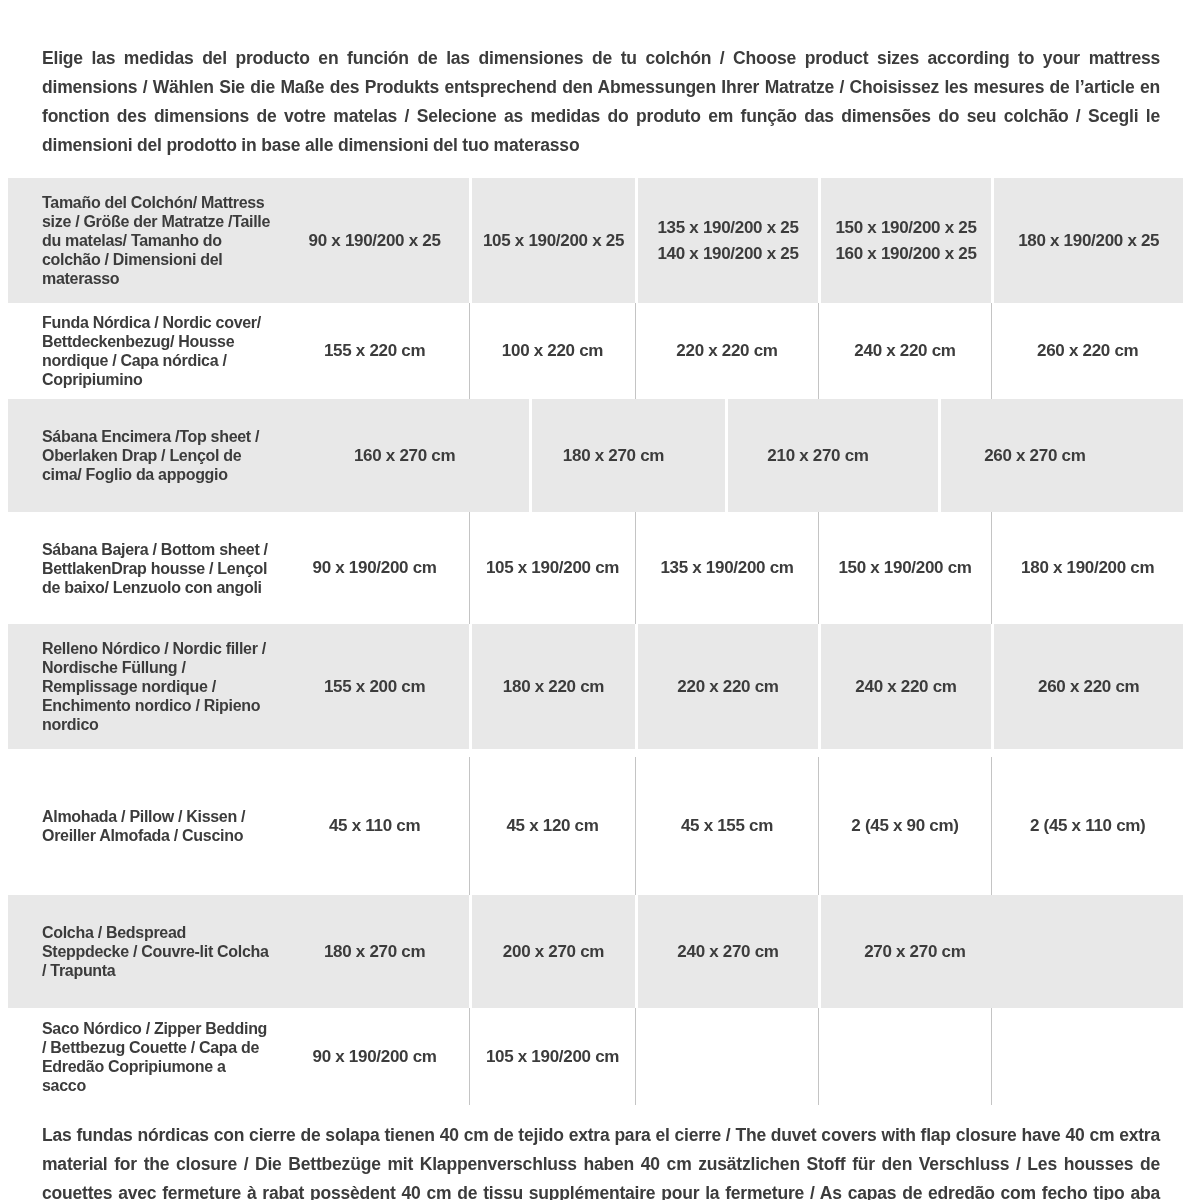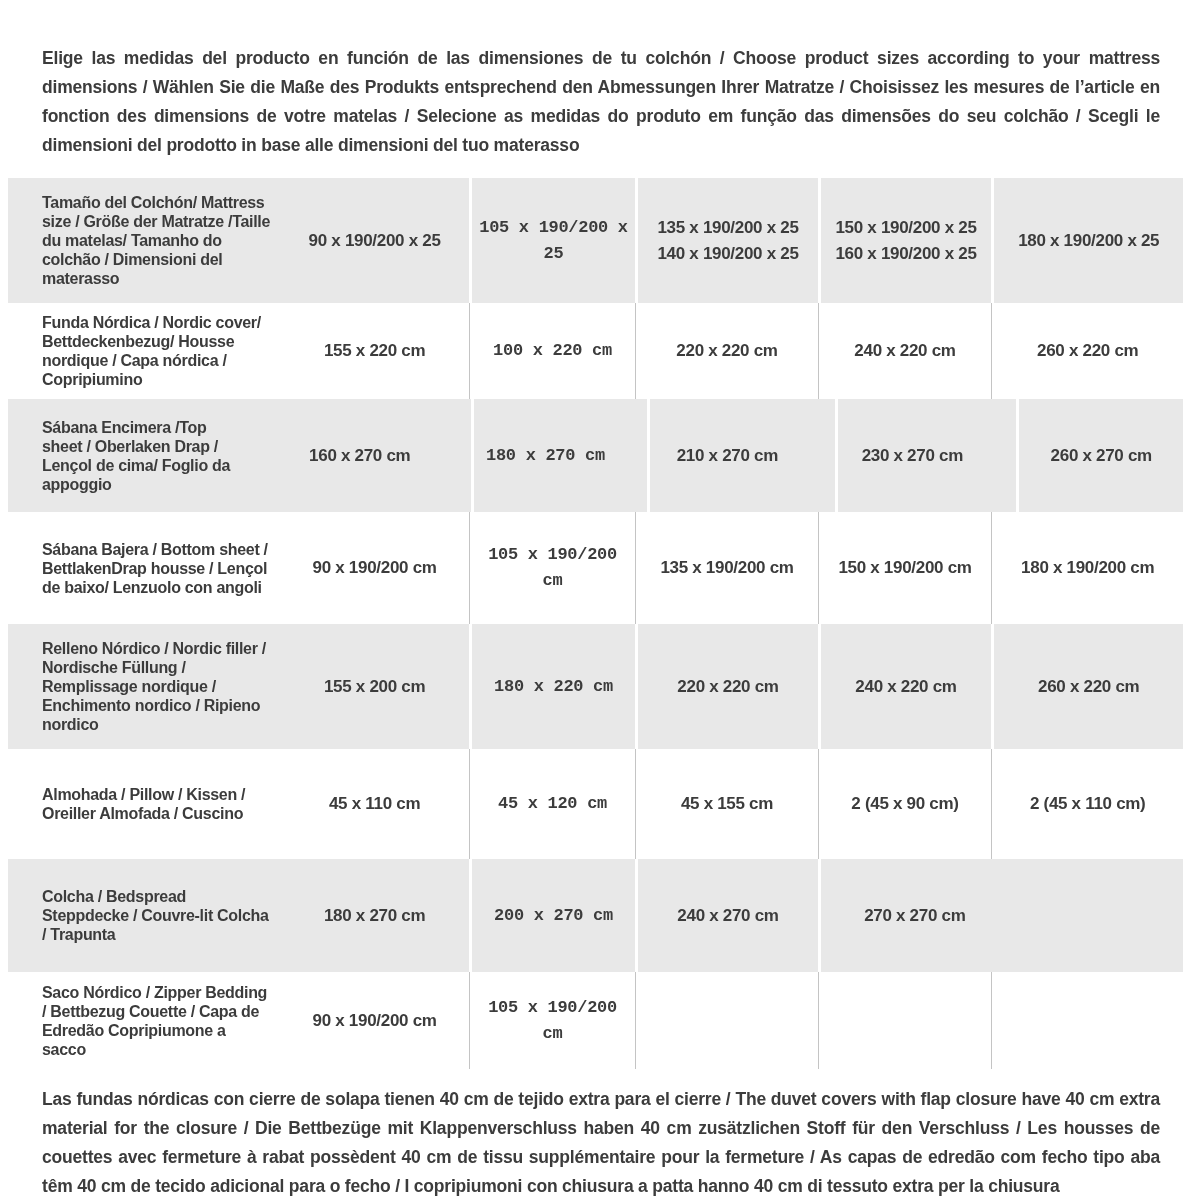--- a/index.html
+++ b/index.html
@@ -30,40 +30,40 @@
     margin:0 17px 0 8px;
   }
   .trow{display:flex;width:100%;}
   .trow.gray{background:var(--row-gray);}
   .trow.white{background:var(--row-white);}
   .trow:nth-child(1){height:125px;}
   .trow:nth-child(2){height:96px;}
   .trow:nth-child(3){height:113px;gap:30px;}
   .trow:nth-child(4){height:112px;}
   .trow:nth-child(5){height:125px;}
-  .trow:nth-child(6){height:110px;}
+  .trow:nth-child(6){height:138px;margin-top:8px;}
   .trow:nth-child(7){height:113px;}
   .trow:nth-child(8){height:97px;}
   .cell{display:flex;flex-direction:column;justify-content:center;}
   .cell.label{
     width:23.2%;
     padding:6px 10px 6px 34px;
     font-size:16px;font-weight:bold;
     line-height:19px;
     letter-spacing:-0.3px;
     text-align:left;
   }
   .cell.val{
     align-items:center;text-align:center;
     font-size:17px;font-weight:bold;
     letter-spacing:-0.3px;
     padding:4px 6px;
   }
   .cell.c1{width:16.0%;}
-  .cell.c2{width:14.2%;font-family:Liberation Mono, monospace;}
+  .cell.c2{width:14.2%;}
   .cell.c3{width:15.5%;text-align:right;}
   .cell.c4{width:14.8%;}
   .cell.c5{width:16.3%;}
   .trow.gray .cell.val:not(.c1){border-left:3px solid var(--separator-on-gray);}
   .trow.white .cell.val:not(.c1){border-left:1px solid var(--separator-on-white);}
   .vline{line-height:26px;}
   .note{
     margin:16px 40px 0 42px;
     font-size:17.5px;font-weight:bold;
     line-height:29px;
@@ -120,23 +120,20 @@
         <div class="cell label">Sábana Encimera /Top sheet / Oberlaken Drap / Lençol de cima/ Foglio da appoggio</div>
         <div class="cell val c1">
           <div class="vline">160 x 270 cm</div>
         </div>
         <div class="cell val c2">
           <div class="vline">180 x 270 cm</div>
         </div>
         <div class="cell val c3">
           <div class="vline">210 x 270 cm</div>
         </div>
-        <div class="cell val c4">
-          <div class="vline">230 x 270 cm</div>
-        </div>
         <div class="cell val c5">
           <div class="vline">260 x 270 cm</div>
         </div>
       </div>
       <div class="trow white">
         <div class="cell label">Sábana Bajera / Bottom sheet / BettlakenDrap housse / Lençol de baixo/ Lenzuolo con angoli</div>
         <div class="cell val c1">
           <div class="vline">90 x 190/200 cm</div>
         </div>
         <div class="cell val c2">

